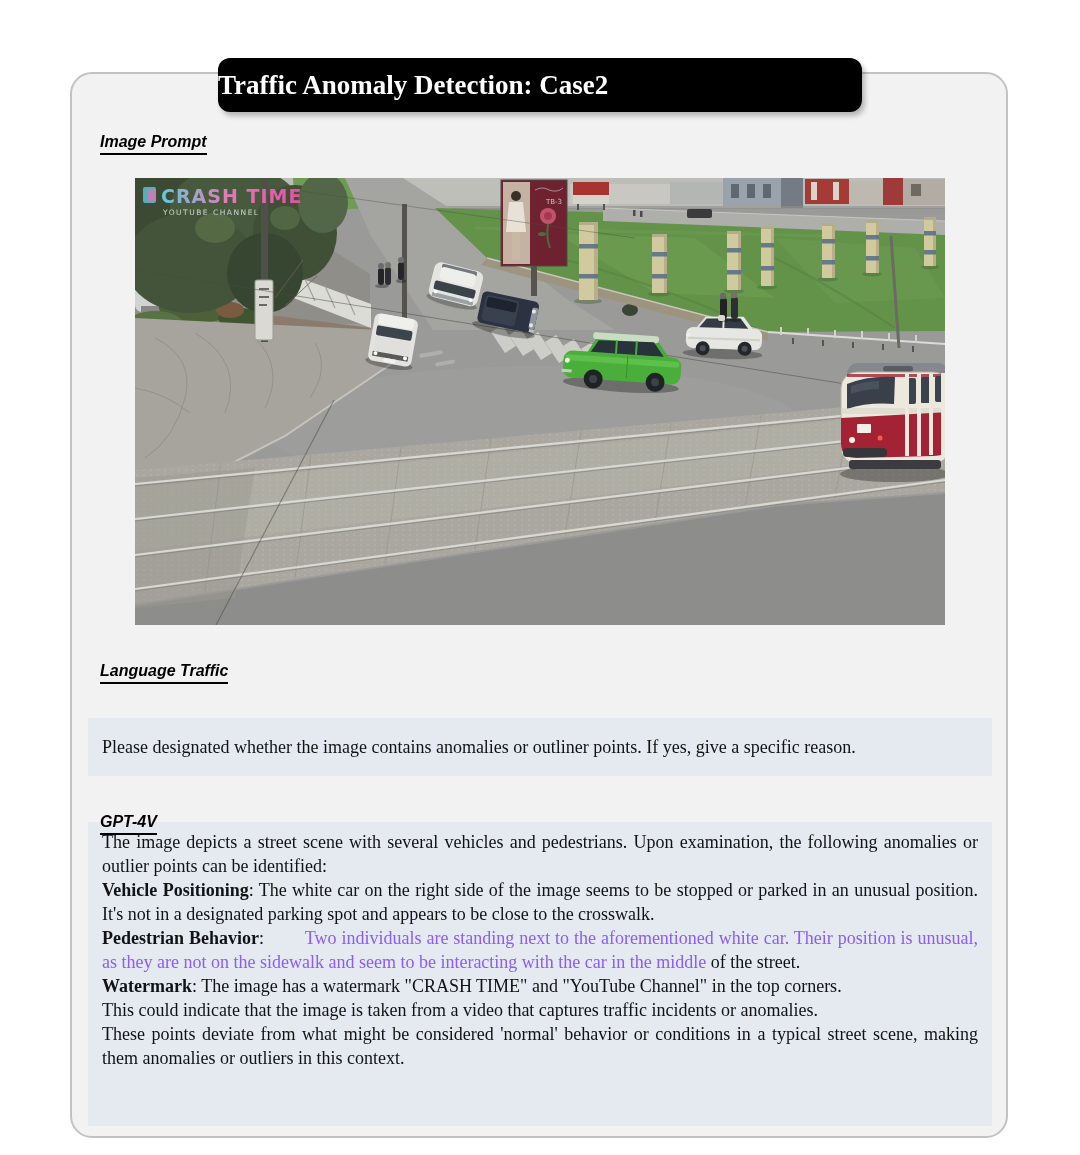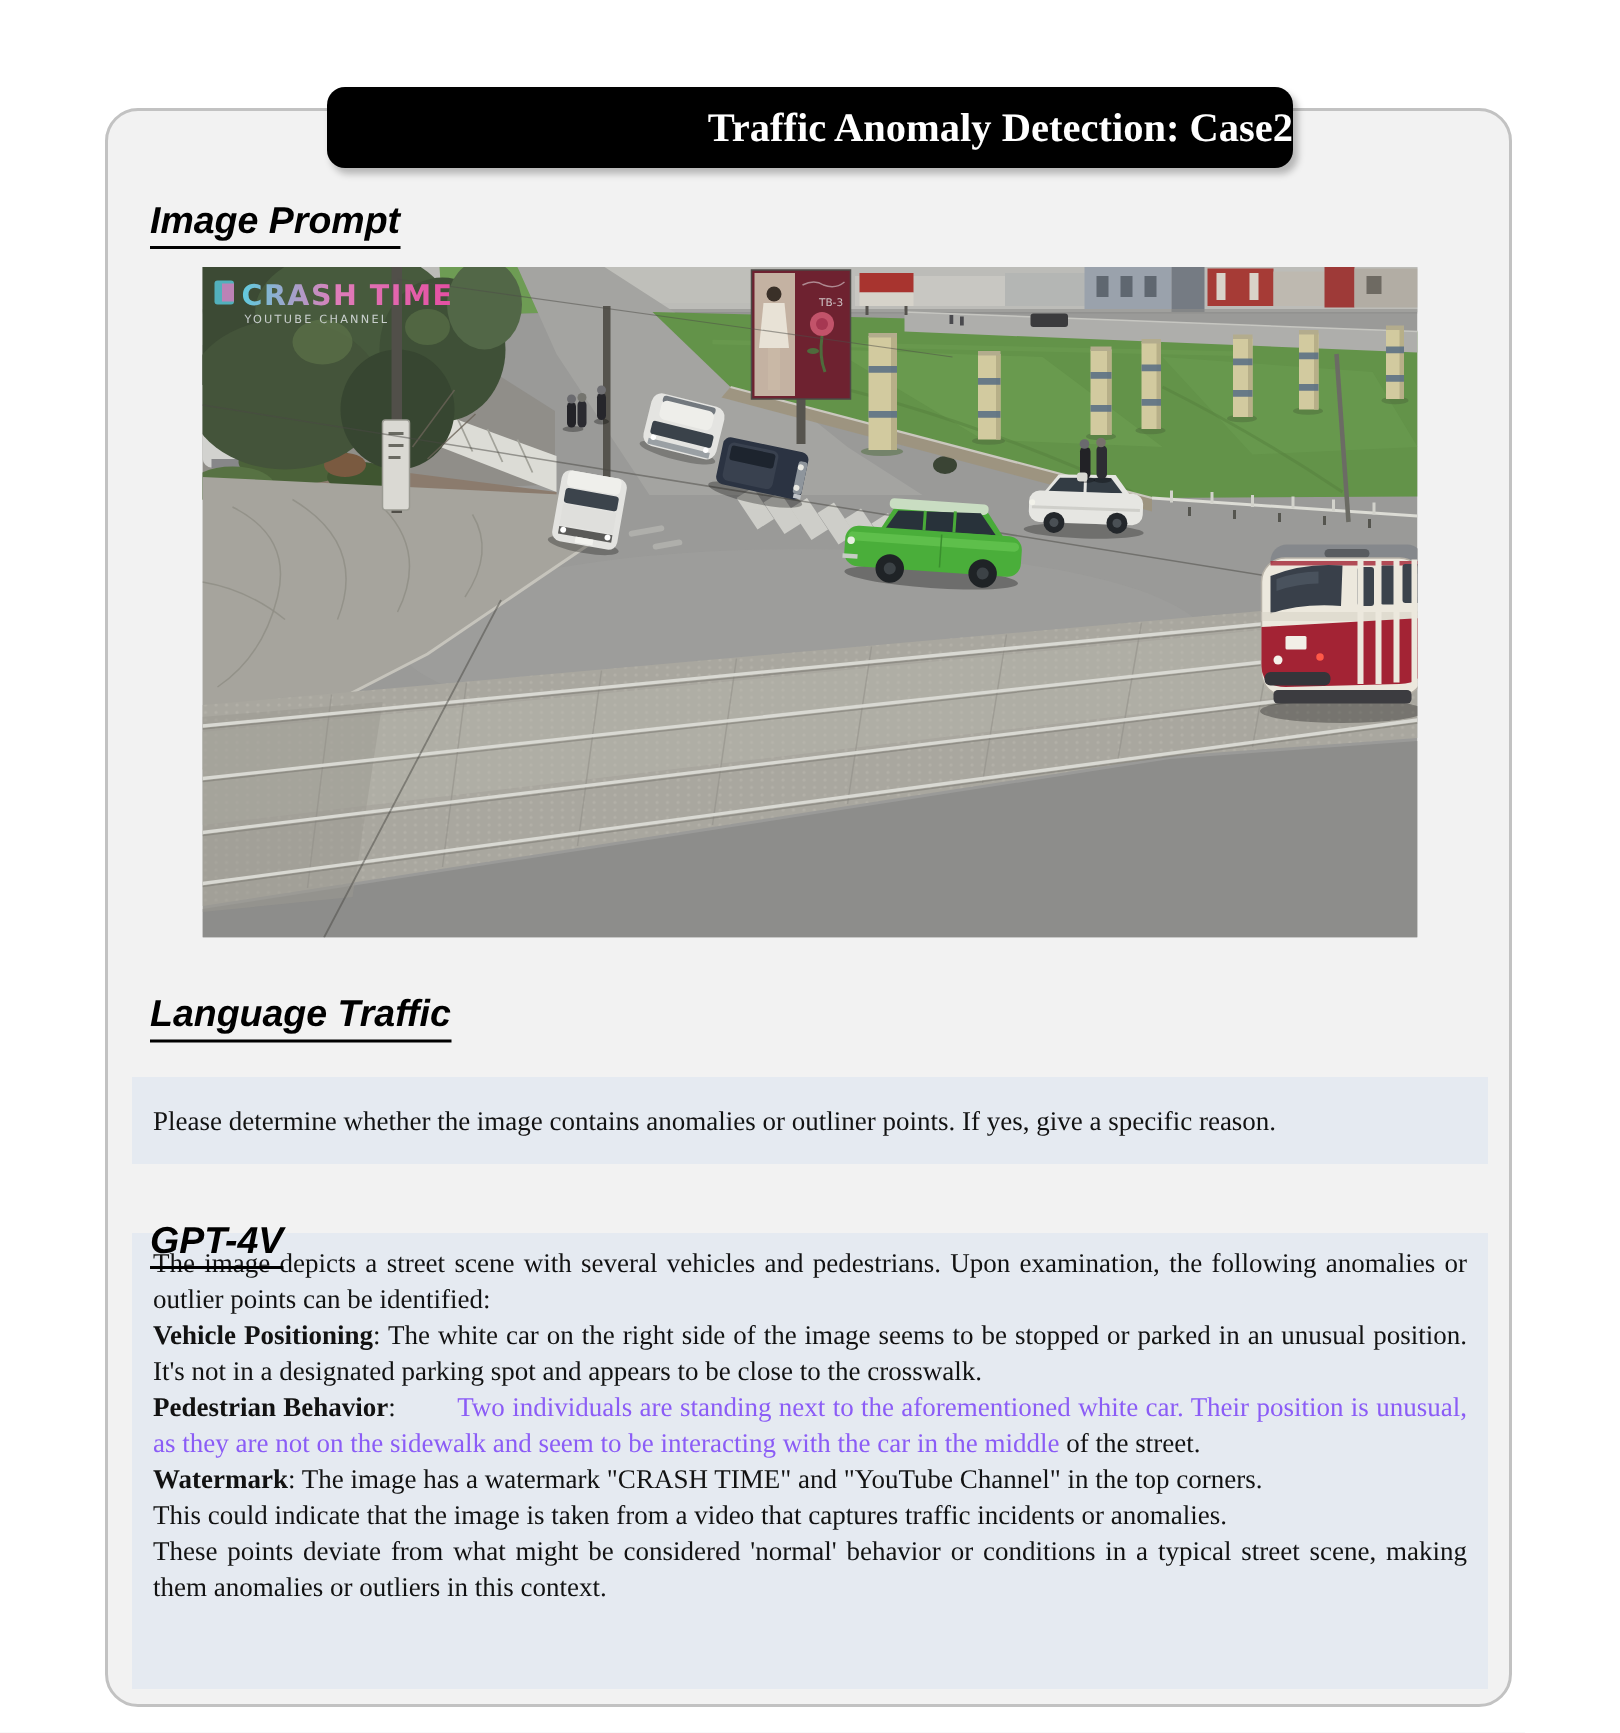--- a/index.html
+++ b/index.html
@@ -8,26 +8,26 @@
     font-family:"Liberation Sans",sans-serif;overflow:hidden;
   }
   .card{
     position:absolute;left:70px;top:72px;width:938px;height:1066px;
     background:#f2f2f2;border:2px solid #c2c2c2;border-radius:22px;
     box-sizing:border-box;
   }
   .title-bar{
     position:absolute;left:218px;top:58px;width:644px;height:54px;
     background:#000;border-radius:12px;color:#fff;
-    display:flex;align-items:center;justify-content:flex-end;
+    display:flex;align-items:center;justify-content:flex-start;
     font-family:"Liberation Serif",serif;font-weight:bold;font-size:27px;
     box-shadow:3px 4px 5px rgba(0,0,0,0.25);z-index:5;
   }
   .sec-heading{
-    position:absolute;font-style:italic;font-weight:bold;font-size:25px;
+    position:absolute;font-style:italic;font-weight:bold;font-size:16px;
     color:#000;z-index:4;
   }
   .sec-heading span{
     display:inline-block;border-bottom:2.5px solid #000;padding-bottom:2px;
   }
   #h-image{left:100px;top:133px;}
   #h-lang{left:100px;top:662px;}
   #h-gpt{left:100px;top:784px;margin-top:29px;}
   .scene{
     position:absolute;left:135px;top:178px;width:810px;height:447px;z-index:3;
@@ -443,21 +443,21 @@
     <text x="28" y="37" font-size="7.5" class="wm-sub" fill="#dfe3e6" opacity="0.85">YOUTUBE CHANNEL</text>
   </g>
 </svg>
 </div>
 
 <div class="sec-heading" id="h-lang">
   <span>Language Traffic</span>
 </div>
 
 <div class="panel" id="lang-panel">
-  <span>Please determine whether the image contains anomalies or outliner points. If yes, give a specific reason.</span>
+  <span>Please designated whether the image contains anomalies or outliner points. If yes, give a specific reason.</span>
 </div>
 
 <div class="sec-heading" id="h-gpt">
   <span>GPT-4V</span>
 </div>
 
 <div class="panel" id="gpt-panel">
   <div><span class="seg-normal">The image depicts a street scene with several vehicles and pedestrians. Upon examination, the following anomalies or outlier points can be identified:</span><br><span class="seg-bold">Vehicle Positioning</span><span class="seg-normal">: The white car on the right side of the image seems to be stopped or parked in an unusual position. It's not in a designated parking spot and appears to be close to the crosswalk.</span><br><span class="seg-bold">Pedestrian Behavior</span><span class="seg-normal">: </span><span class="seg-green">Two individuals are standing next to the aforementioned white car. Their position is unusual, as they are not on the sidewalk and seem to be interacting with the car in the middle</span><span class="seg-normal"> of the street.</span><br><span class="seg-bold">Watermark</span><span class="seg-normal">: The image has a watermark "CRASH TIME" and "YouTube Channel" in the top corners.</span><br><span class="seg-normal">This could indicate that the image is taken from a video that captures traffic incidents or anomalies.</span><br><span class="seg-normal">These points deviate from what might be considered 'normal' behavior or conditions in a typical street scene, making them anomalies or outliers in this context.</span></div>
 </div>
 

